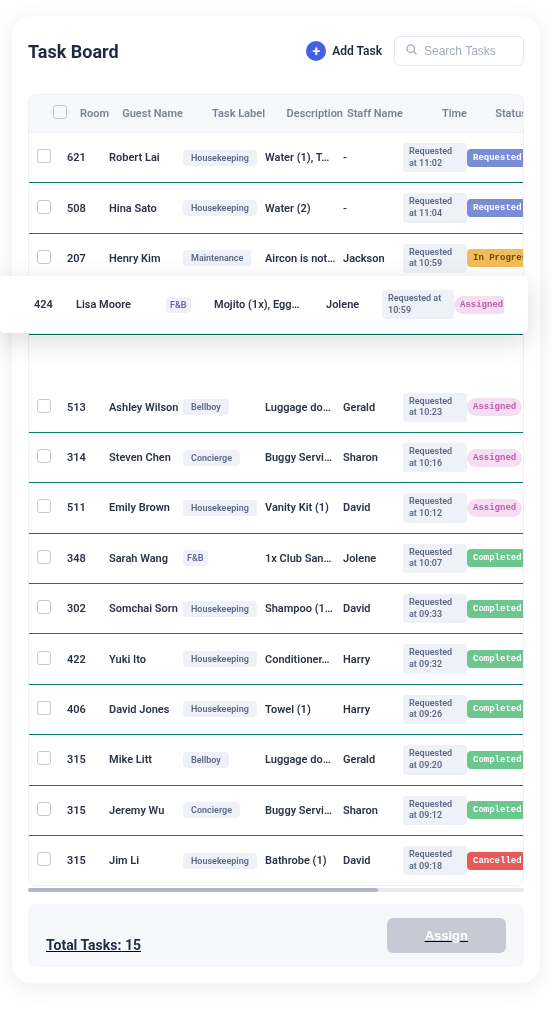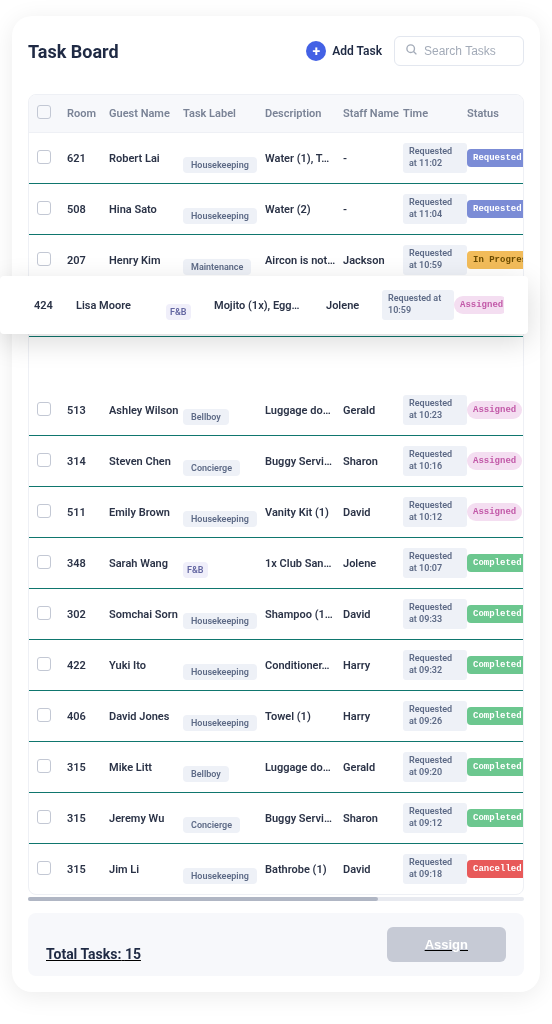--- a/index.html
+++ b/index.html
@@ -87,20 +87,21 @@
       align-items: center;
       padding: 10px 8px;
       gap: 0;
       font-size: 11px;
     }
     .table-header {
       background: #f7f8fb;
       color: #7a8396;
       font-weight: 600;
       border-bottom: 1px solid #eef0f5;
+      text-align: right;
     }
     .table-row {
       border-bottom: 1px solid #0f766e;
       color: #2b3347;
       font-weight: 600;
       min-height: 42px;
     }
     .table-row:last-child { border-bottom: none; }
     .cell { 
       overflow: hidden; 
@@ -120,21 +121,20 @@
       display: inline-block;
     }
     .tag {
       display: inline-block;
       padding: 3px 8px;
       border-radius: 4px;
       font-size: 9px;
       font-weight: 600;
       background: #eef1f7;
       color: #5d6a86;
-      margin-top: 14px;
     }
     .tag-fnb { background: #f0effa; color: #6366a1; padding-left:4px; padding-right:4px;}
     .time-tag {
       display: inline-block;
       background: #eef1f7;
       color: #5d6a86;
       border-radius: 3px;
       padding: 3px 6px;
       font-size: 9px;
       font-weight: 600;

